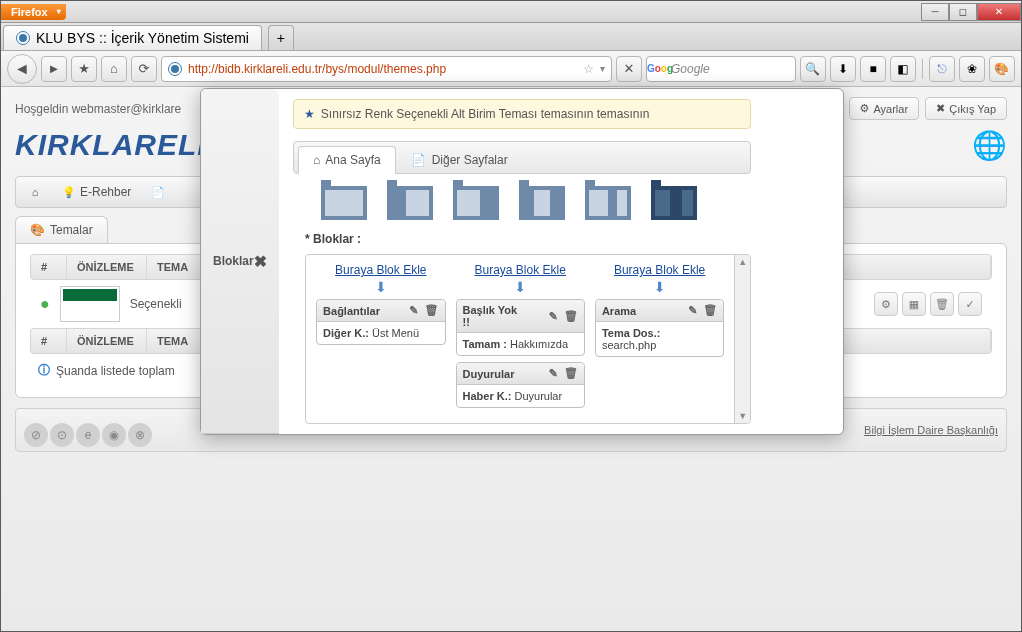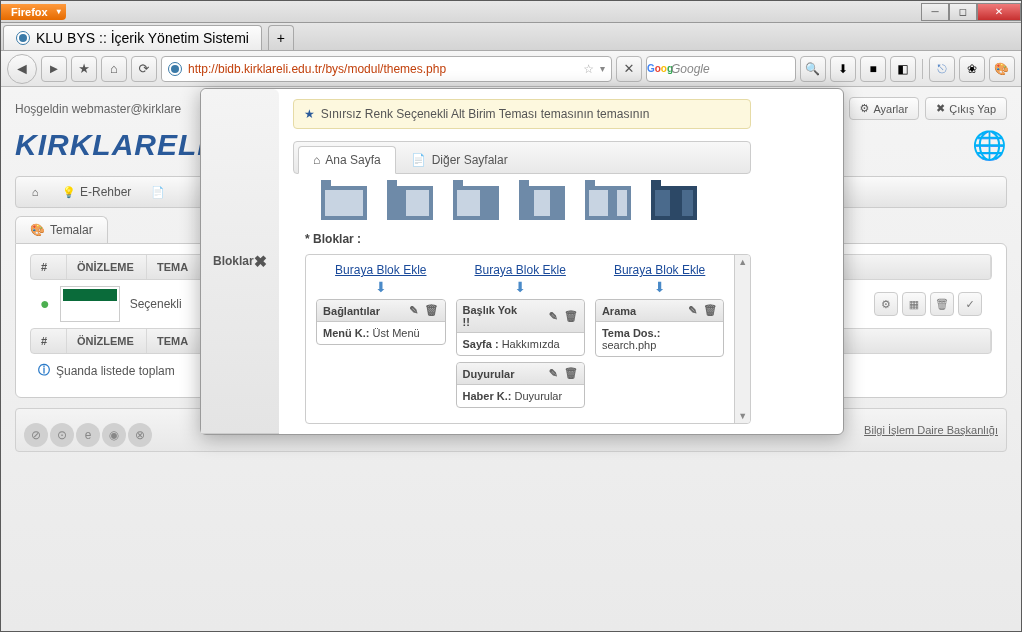--- a/index.html
+++ b/index.html
@@ -285,36 +285,36 @@
         <a class="add-link">Buraya Blok Ekle</a>
         <span class="arrow-down">⬇</span>
         <div class="block-box">
           <div class="block-head">
             <span>Bağlantılar</span>
             <span class="tools">
                 <span>✎</span>
                 <span>🗑</span>
               </span>
           </div>
-          <div class="block-body"><b>Menü K.:</b><span> Üst Menü</span></div>
+          <div class="block-body"><b>Diğer K.:</b><span> Üst Menü</span></div>
         </div>
       </div>
 
       <div class="col">
         <a class="add-link">Buraya Blok Ekle</a>
         <span class="arrow-down">⬇</span>
         <div class="block-box">
           <div class="block-head">
             <span>Başlık Yok !!</span>
             <span class="tools">
                 <span>✎</span>
                 <span>🗑</span>
               </span>
           </div>
-          <div class="block-body"><b>Sayfa :</b><span> Hakkımızda</span></div>
+          <div class="block-body"><b>Tamam :</b><span> Hakkımızda</span></div>
         </div>
         <div class="block-box">
           <div class="block-head">
             <span>Duyurular</span>
             <span class="tools">
                 <span>✎</span>
                 <span>🗑</span>
               </span>
           </div>
           <div class="block-body"><b>Haber K.:</b><span> Duyurular</span></div>

